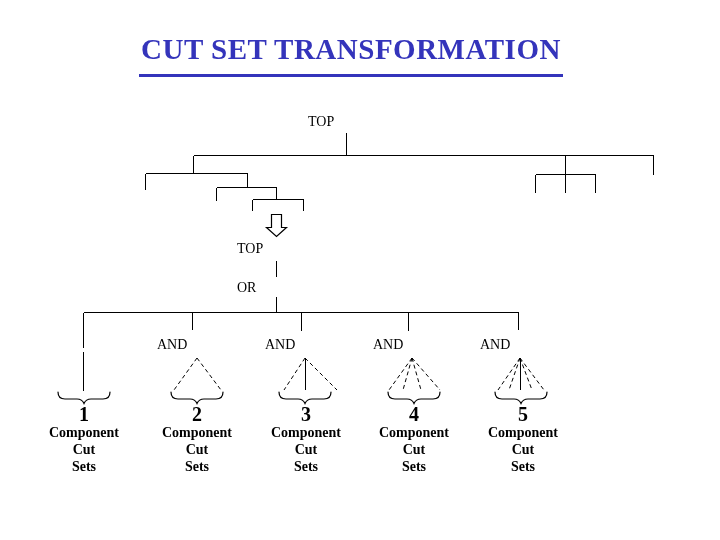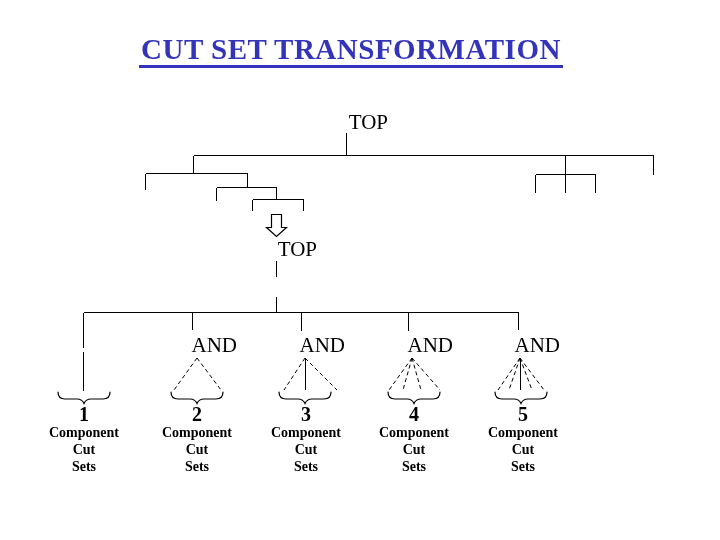--- a/index.html
+++ b/index.html
@@ -6,25 +6,25 @@
   #slide{
     position:relative;width:720px;height:540px;background:#fff;overflow:hidden;
     font-family:"Liberation Serif","DejaVu Serif",serif;color:#000;
   }
   #svg-layer{position:absolute;left:0;top:0;width:720px;height:540px;}
   .abs{position:absolute;}
   
   #title-wrap{left:128px;top:34px;width:446px;text-align:center;}
   #title-wrap span{
     display:inline-block;font-weight:bold;font-size:29px;line-height:30px;
-    border-bottom:3px solid currentColor;padding:0 2px 1px 2px;letter-spacing:.5px;
+    border-bottom:3px solid currentColor;padding:0 2px 10px 2px;letter-spacing:.5px;
     white-space:nowrap;
   }
   
-  .node{width:80px;text-align:right;font-size:21px;line-height:22px;font-weight:normal;}
+  .node{width:80px;text-align:left;font-size:14px;line-height:22px;font-weight:normal;}
   
   .col{width:110px;text-align:center;top:405px;font-weight:bold;}
   .col .num{font-size:20px;line-height:19px;}
   .col .lbl{font-size:14px;line-height:17px;}
 </style>
 </head>
 <body>
 
 <div id="slide">
 
@@ -82,20 +82,21 @@
     </g>
   </svg>
 
   <div class="abs" id="title-wrap" style="color:#3434BB;">
     <span>CUT SET TRANSFORMATION</span>
   </div>
 
   <div class="abs node" style="left:308px;top:111px;">TOP</div>
 
   <div class="abs node" style="left:237px;top:238px;">TOP</div>
+  <div class="abs node" style="left:237px;top:277px;">OR</div>
 
   <div class="abs node" style="left:157px;top:334px;">AND</div>
   <div class="abs node" style="left:265px;top:334px;">AND</div>
   <div class="abs node" style="left:373px;top:334px;">AND</div>
   <div class="abs node" style="left:480px;top:334px;">AND</div>
 
   <div class="abs col" style="left:29px;">
     <div class="num">1</div>
     <div class="lbl">Component</div>
     <div class="lbl">Cut</div>

